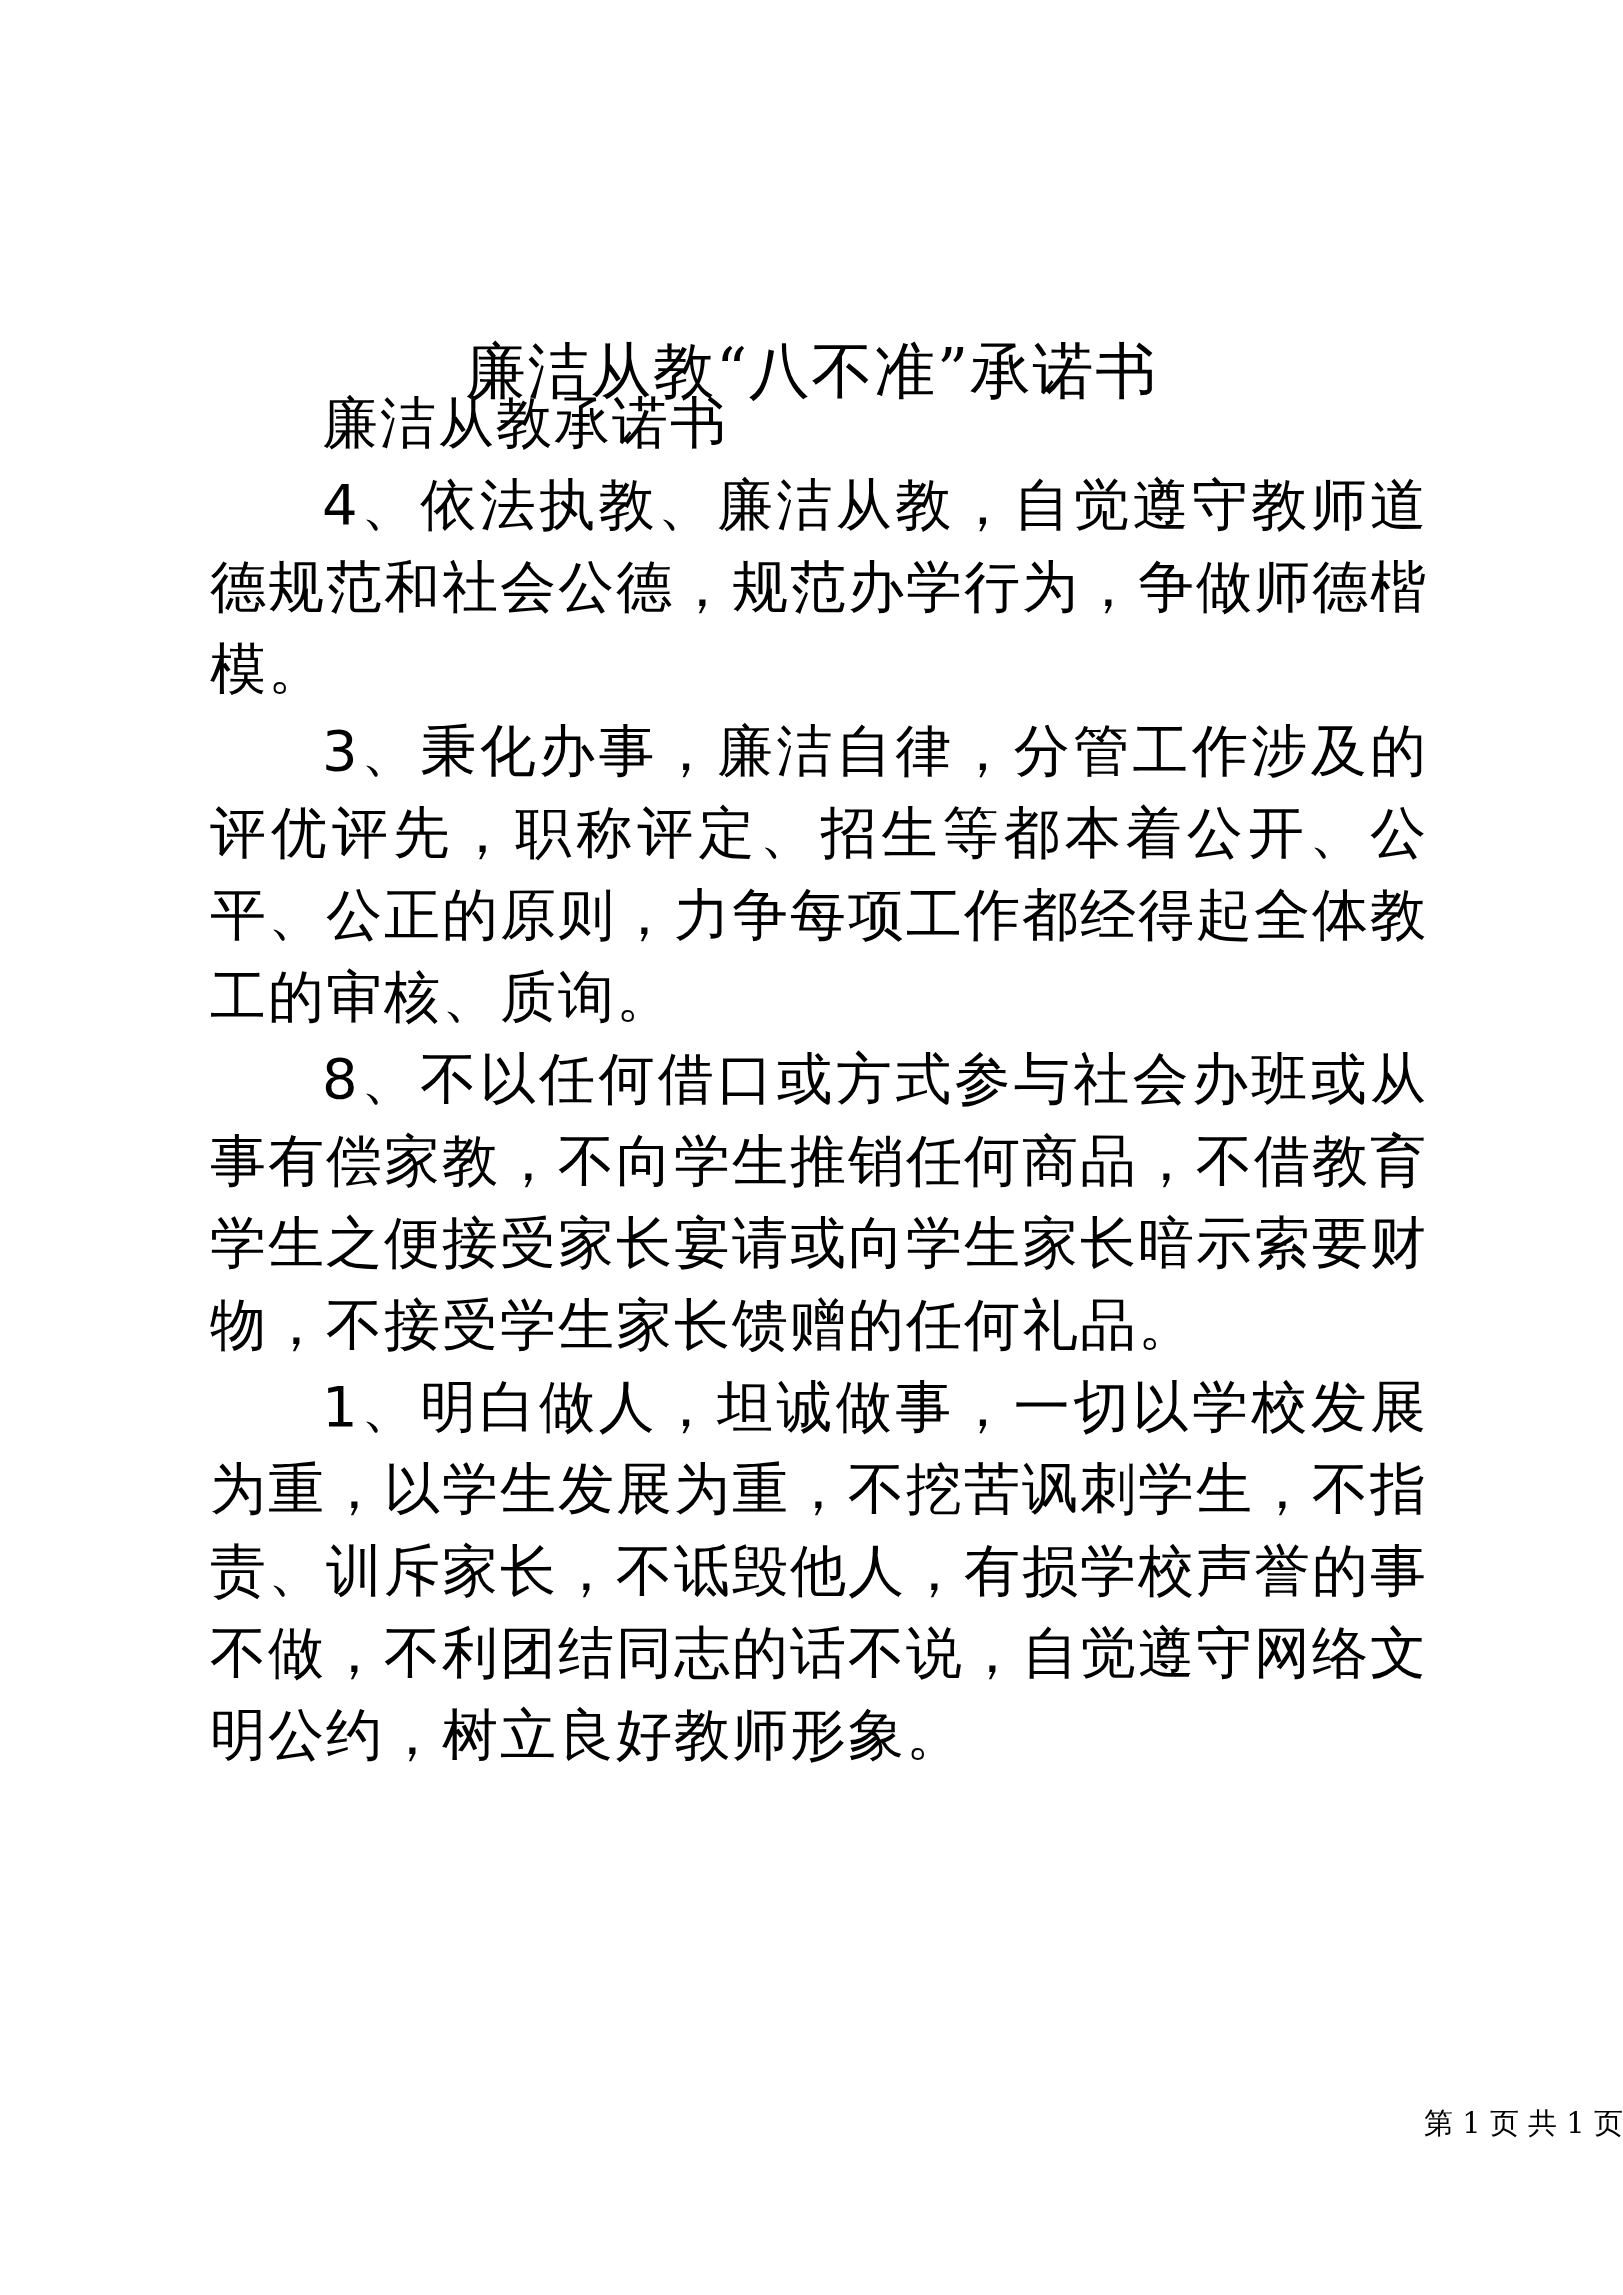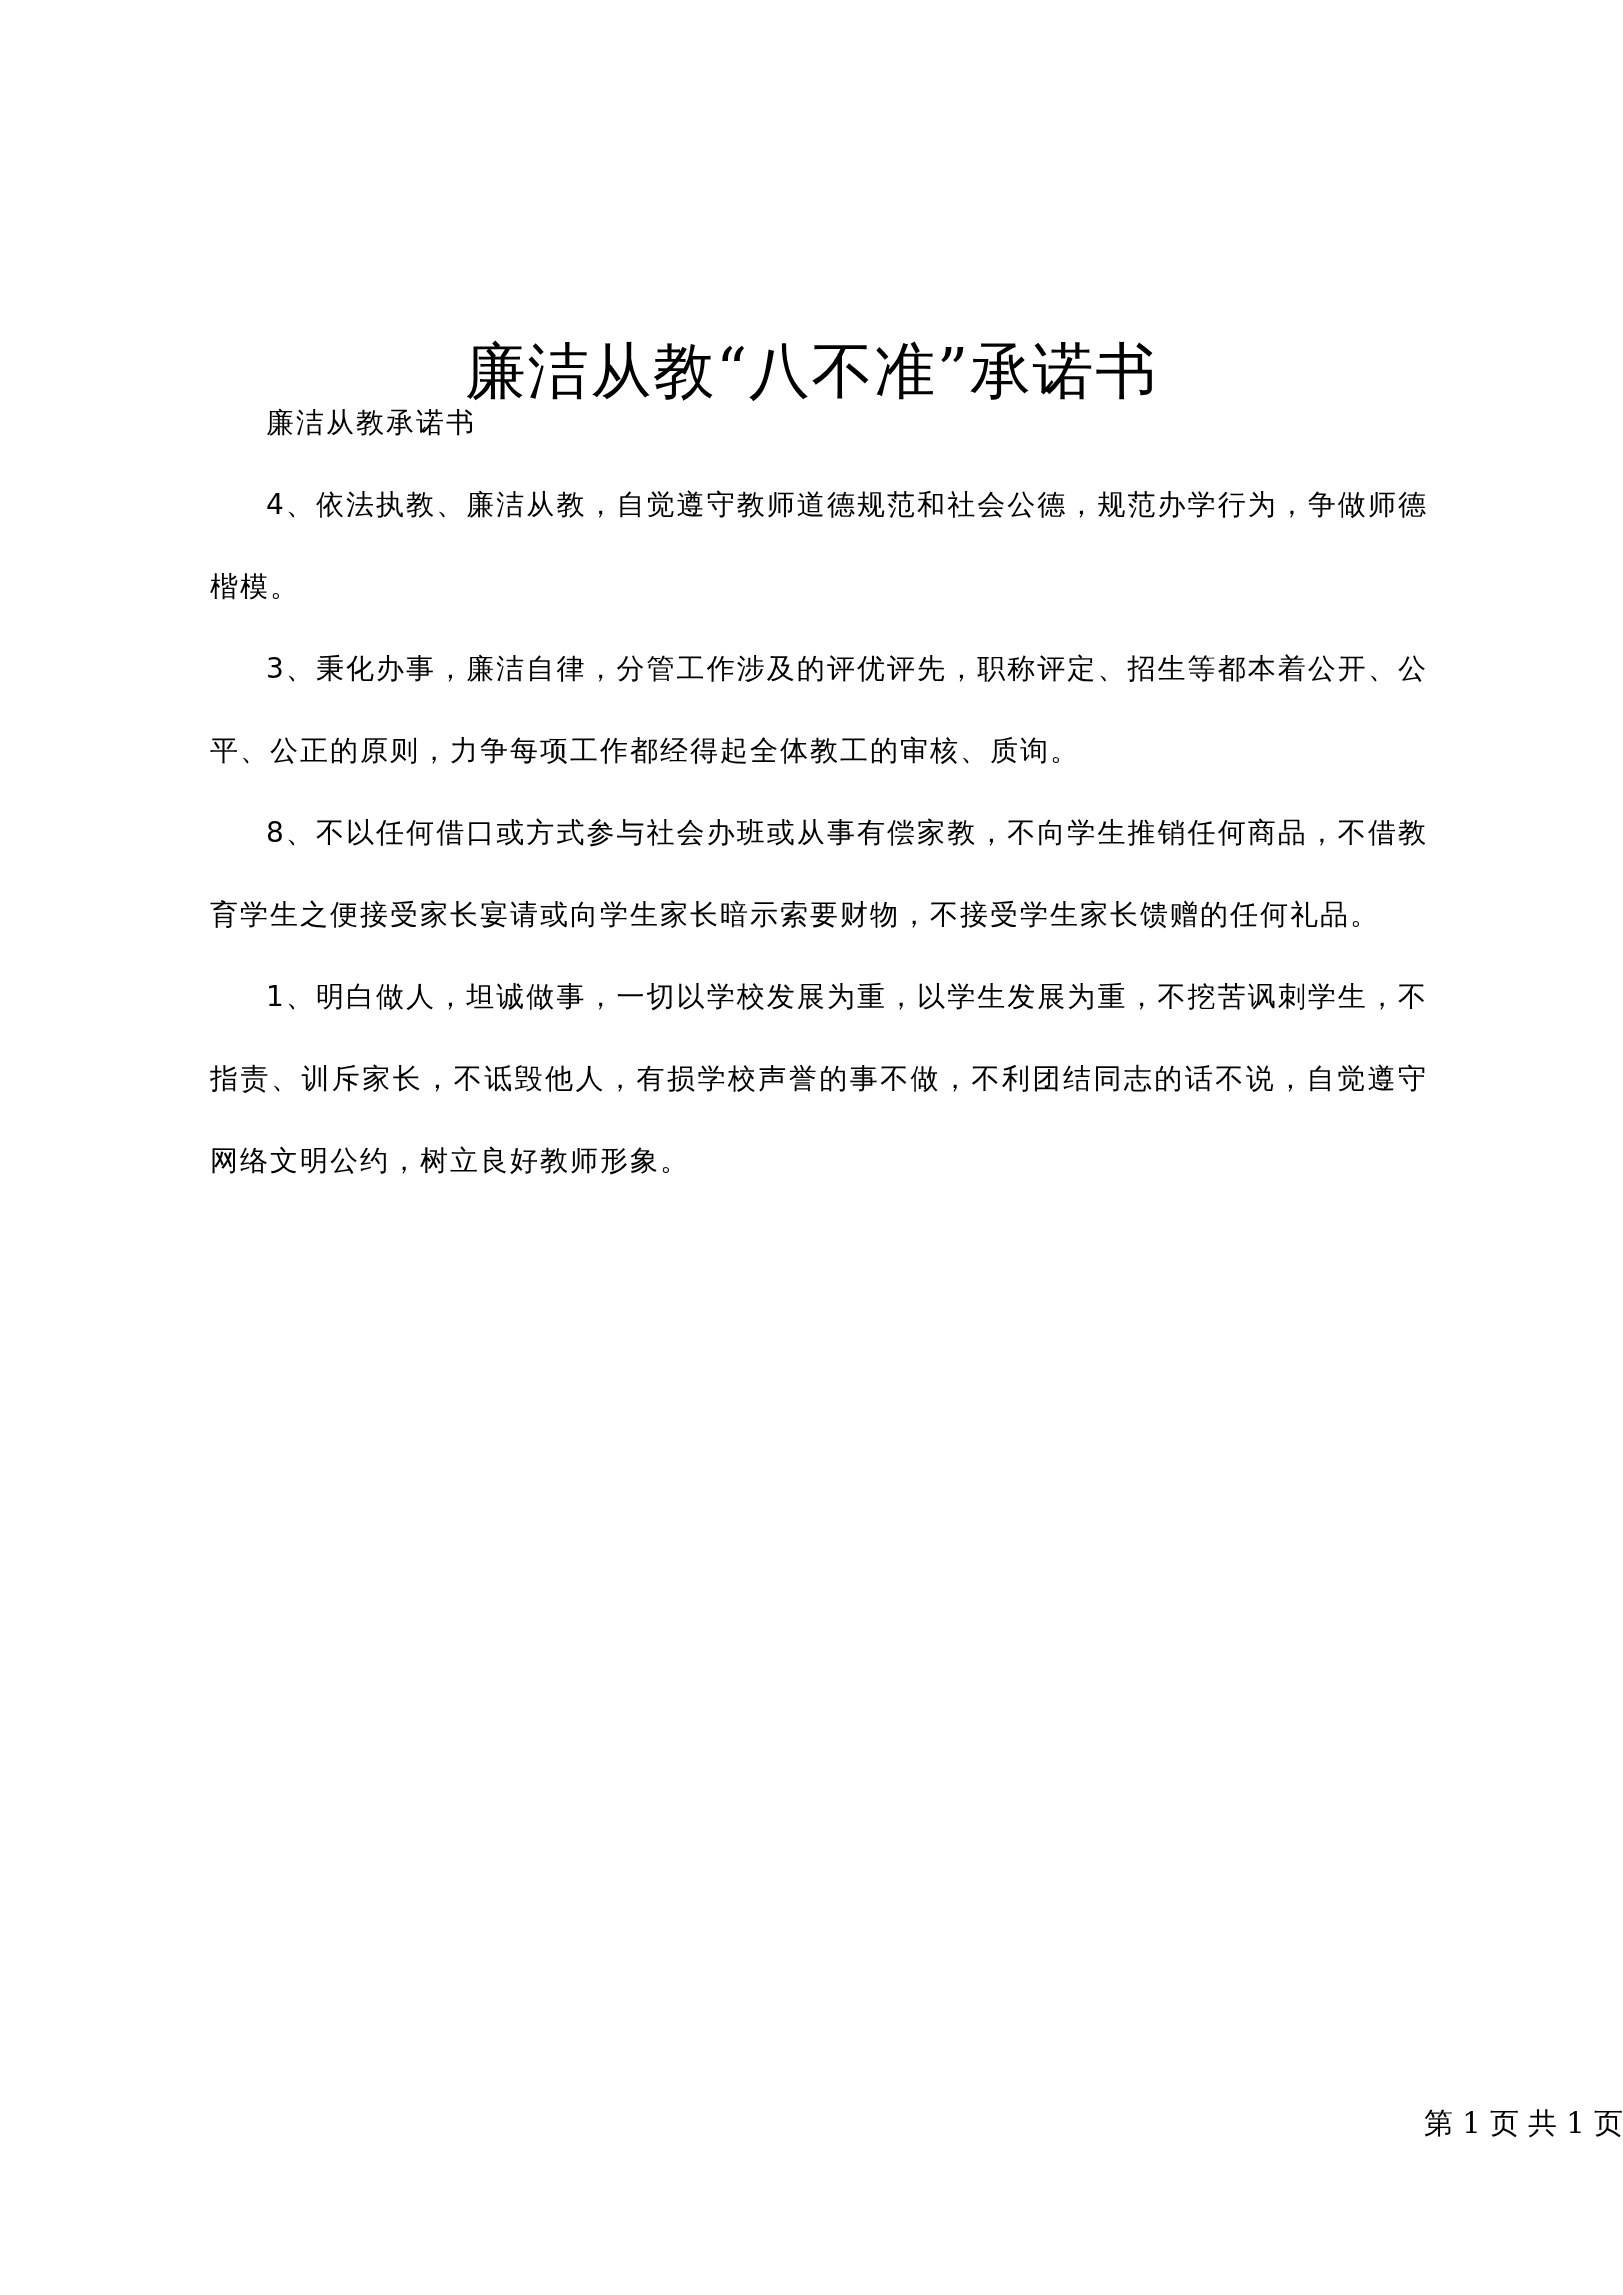--- a/index.html
+++ b/index.html
@@ -3,21 +3,21 @@
 <meta charset="utf-8">
 <style>
   html, body { margin: 0; padding: 0; background: #ffffff; }
   body { width: 1623px; height: 2295px; position: relative; overflow: hidden;
          font-family: "DejaVu Sans", "Liberation Sans", sans-serif; color: #000; }
   .page { position: absolute; left: 0; top: 0; width: 1623px; height: 2295px; background: #fff; }
   .title { position: absolute; left: 0; width: 1623px; top: 292px; text-align: center;
            font-family: "DejaVu Serif", "Liberation Serif", serif; font-size: 61px; line-height: 76px;
            letter-spacing: 1.7px; font-weight: normal; }
   .body-text { position: absolute; left: 210px; width: 1218px; top: 382px; }
-  .para { font-size: 28px; line-height: 82px; margin: 0; text-align: justify;
+  .para { font-size: 56px; line-height: 82px; margin: 0; text-align: justify;
           text-indent: 2em; letter-spacing: 2px; }
   .para.subtitle { text-indent: 2em; }
   .footer { position: absolute; left: 0; width: 1623px; top: 2105px; text-align: right;
             font-family: "DejaVu Serif", "Liberation Serif", serif; font-size: 29px; line-height: 37px; }
 </style>
 </head>
 <body>
 
 <div class="page">
   <h1 class="title">廉洁从教“八不准”承诺书</h1>

